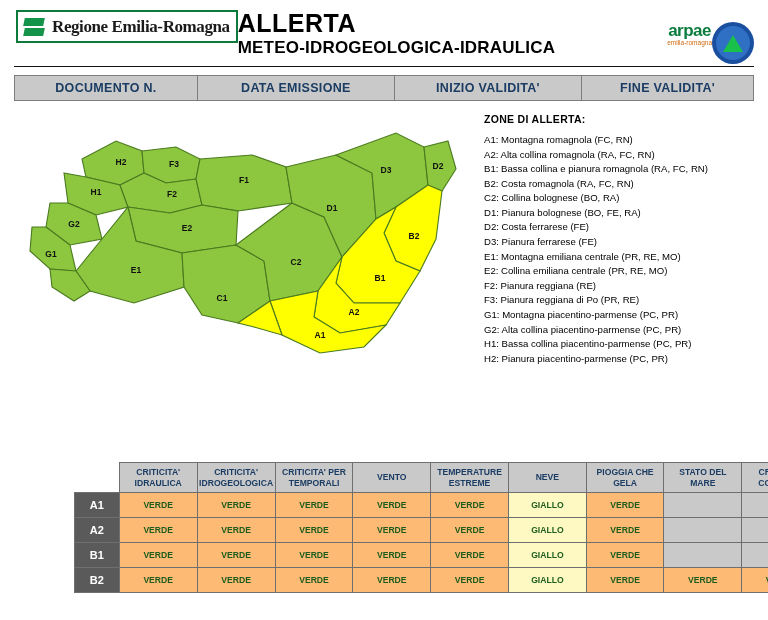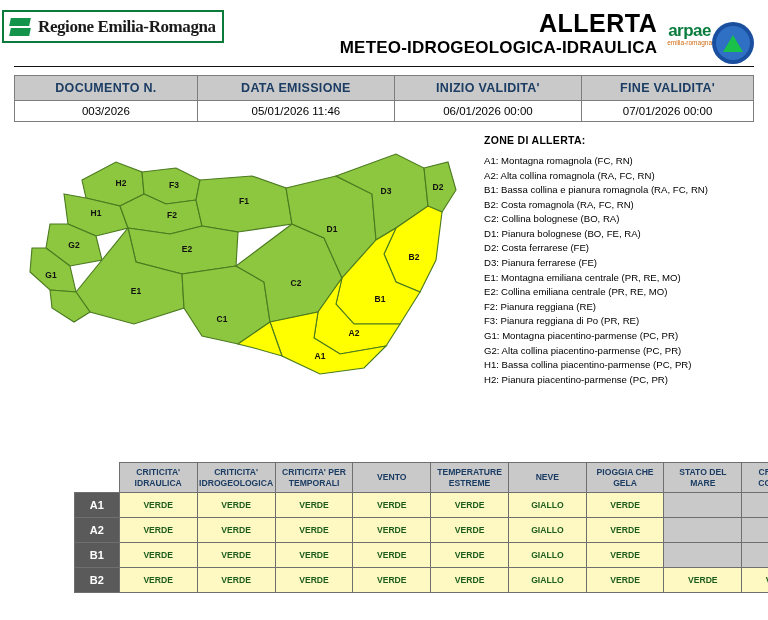--- a/index.html
+++ b/index.html
@@ -13,21 +13,21 @@
     font-family: "Liberation Sans", sans-serif;
     color: #000;
     position: relative;
     overflow: hidden;
   }
 
   
   .header {
     display: flex;
     align-items: flex-start;
-    padding: 10px 14px 0 2px;
+    padding: 10px 14px 0 16px;
     height: 62px;
     box-sizing: border-box;
   }
   .logo-rer {
     border: 2px solid #0b7a3b;
     padding: 4px 6px 3px 6px;
     display: flex;
     align-items: center;
     gap: 6px;
     background: #fff;
@@ -57,21 +57,21 @@
   .logo-rer .logotext {
     font-size: 17px;
     font-weight: bold;
     letter-spacing: -0.4px;
     color: #1a1a1a;
     white-space: nowrap;
     font-family: "Liberation Serif", serif;
   }
   .title-block {
     flex: 1;
-    text-align: right;
+    text-align: left;
     padding-right: 10px;
   }
   .title-main {
     font-size: 25px;
     font-weight: bold;
     letter-spacing: 0.5px;
     line-height: 1.05;
   }
   .title-sub {
     font-size: 17px;
@@ -221,21 +221,21 @@
     font-weight: bold;
     padding: 6px 1px;
     color: #1d5c1d;
   }
   .alert-table td.zone {
     background: #5a5a5a;
     color: #fff;
     font-size: 11px;
     width: 42px;
   }
-  .cell-verde { background: #fef9c3; color: #1b4d0f; margin-top: 38px; }
+  .cell-verde { background: #fdba74; color: #1b4d0f; margin-top: 38px; }
   .cell-giallo { background: #fef9c3; color: #6b6b00; }
   .cell-empty { background: #c9c9c9; }
 
   .map-label {
     font-size: 8.5px;
     font-weight: bold;
     fill: #111;
     font-family: "Liberation Sans", sans-serif;
   }
 </style>
@@ -265,26 +265,20 @@
 </div>
 <div class="hr-top"></div>
 
 <table class="info-table">
   <tbody>
       <tr>
     <th>DOCUMENTO N.</th>
     <th>DATA EMISSIONE</th>
     <th>INIZIO VALIDITA'</th>
     <th>FINE VALIDITA'</th>
-  </tr>
-  <tr>
-    <td>003/2026</td>
-    <td>05/01/2026 11:46</td>
-    <td>06/01/2026 00:00</td>
-    <td>07/01/2026 00:00</td>
   </tr>
 </tbody>
   </table>
 
 <div class="middle">
 
   <div class="map-wrap">
     <svg width="460" height="280" viewBox="0 0 460 280">
       <g stroke="#4a7a1f" stroke-width="1.1">
 

